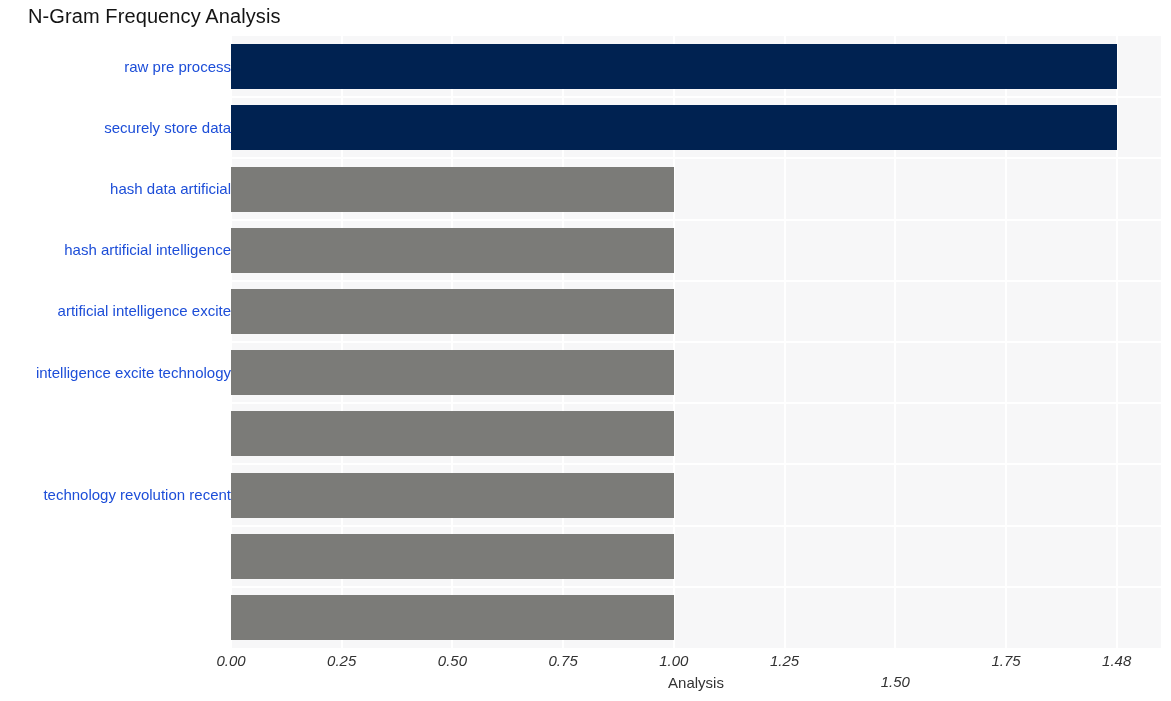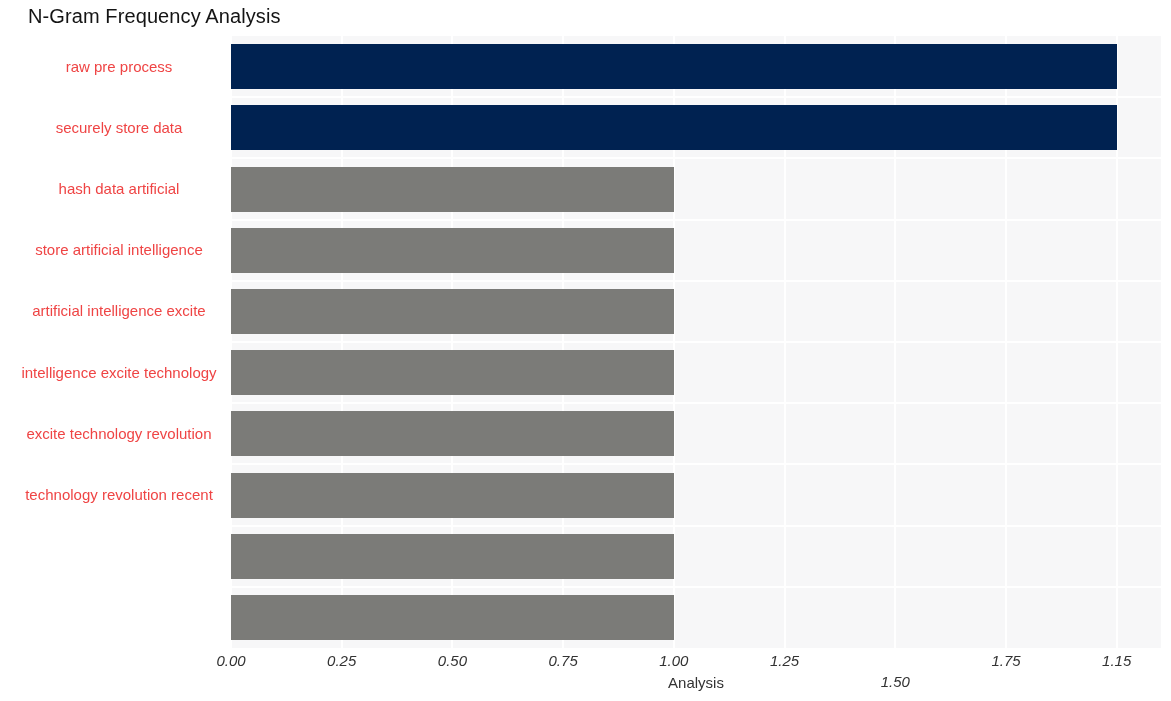--- a/index.html
+++ b/index.html
@@ -57,23 +57,23 @@
   .bar {
     position: absolute;
     left: 0;
     height: 45px;
   }
   
   .ytick {
     position: absolute;
     right: 0;
     width: 224px;
-    text-align: center;
+    text-align: right;
     font-size: 15px;
-    color: #ef4444;
+    color: #1d4ed8;
     white-space: nowrap;
   }
   #ytick-layer {
     position: absolute;
     left: 0;
     top: 36px;
     width: 231px;
     height: 612px;
   }
   
@@ -143,34 +143,33 @@
         <div class="bar" title="technology revolution recent: 1" style="top: 436.5px; width: 442.857px; background: rgb(123, 123, 120);"></div>
         <div class="bar" title="revolution recent years: 1" style="top: 497.7px; width: 442.857px; background: rgb(123, 123, 120);"></div>
         <div class="bar" title="recent years nvidia: 1" style="top: 558.9px; width: 442.857px; background: rgb(123, 123, 120);"></div>
       </div>
   </div>
 
   <div id="ytick-layer">
       <div class="ytick" style="top: 21.6px;">raw pre process</div>
       <div class="ytick" style="top: 82.8px;">securely store data</div>
       <div class="ytick" style="top: 144px;">hash data artificial</div>
-      <div class="ytick" style="top: 205.2px;">store artificial intelligence</div>
+      <div class="ytick" style="top: 205.2px;">hash artificial intelligence</div>
       <div class="ytick" style="top: 266.4px;">artificial intelligence excite</div>
       <div class="ytick" style="top: 327.6px;">intelligence excite technology</div>
-      <div class="ytick" style="top: 388.8px;">excite technology revolution</div>
       <div class="ytick" style="top: 450px;">technology revolution recent</div>
     </div>
 
   <div id="xtick-layer">
       <div class="xtick" style="left: 231px;">0.00</div>
       <div class="xtick" style="left: 341.714px;">0.25</div>
       <div class="xtick" style="left: 452.429px;">0.50</div>
       <div class="xtick" style="left: 563.143px;">0.75</div>
       <div class="xtick" style="left: 673.857px;">1.00</div>
       <div class="xtick" style="left: 784.571px;">1.25</div>
       <div class="xtick" style="left: 895.286px; margin-top: 21px;">1.50</div>
       <div class="xtick" style="left: 1006px;">1.75</div>
-      <div class="xtick" style="left: 1116.71px;">1.15</div>
+      <div class="xtick" style="left: 1116.71px;">1.48</div>
     </div>
 
   <div id="xlabel">Analysis</div>
 
 </div>
 
 </body></html>

